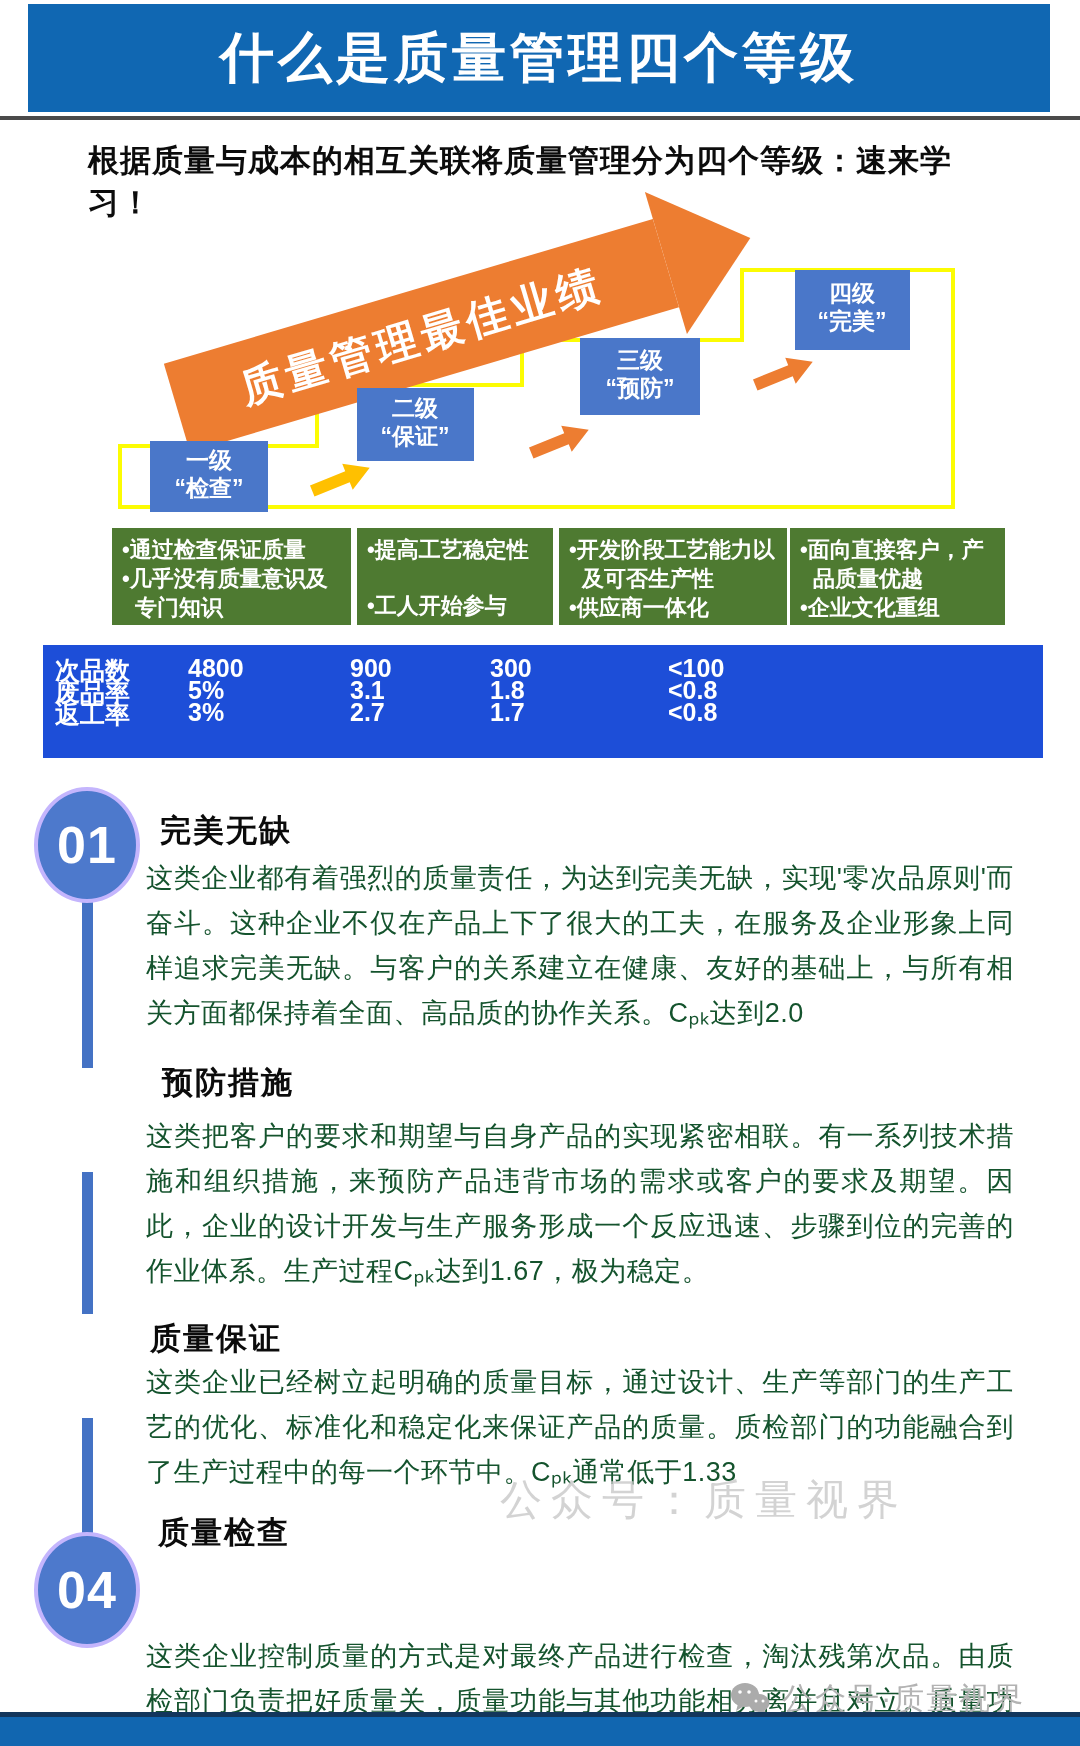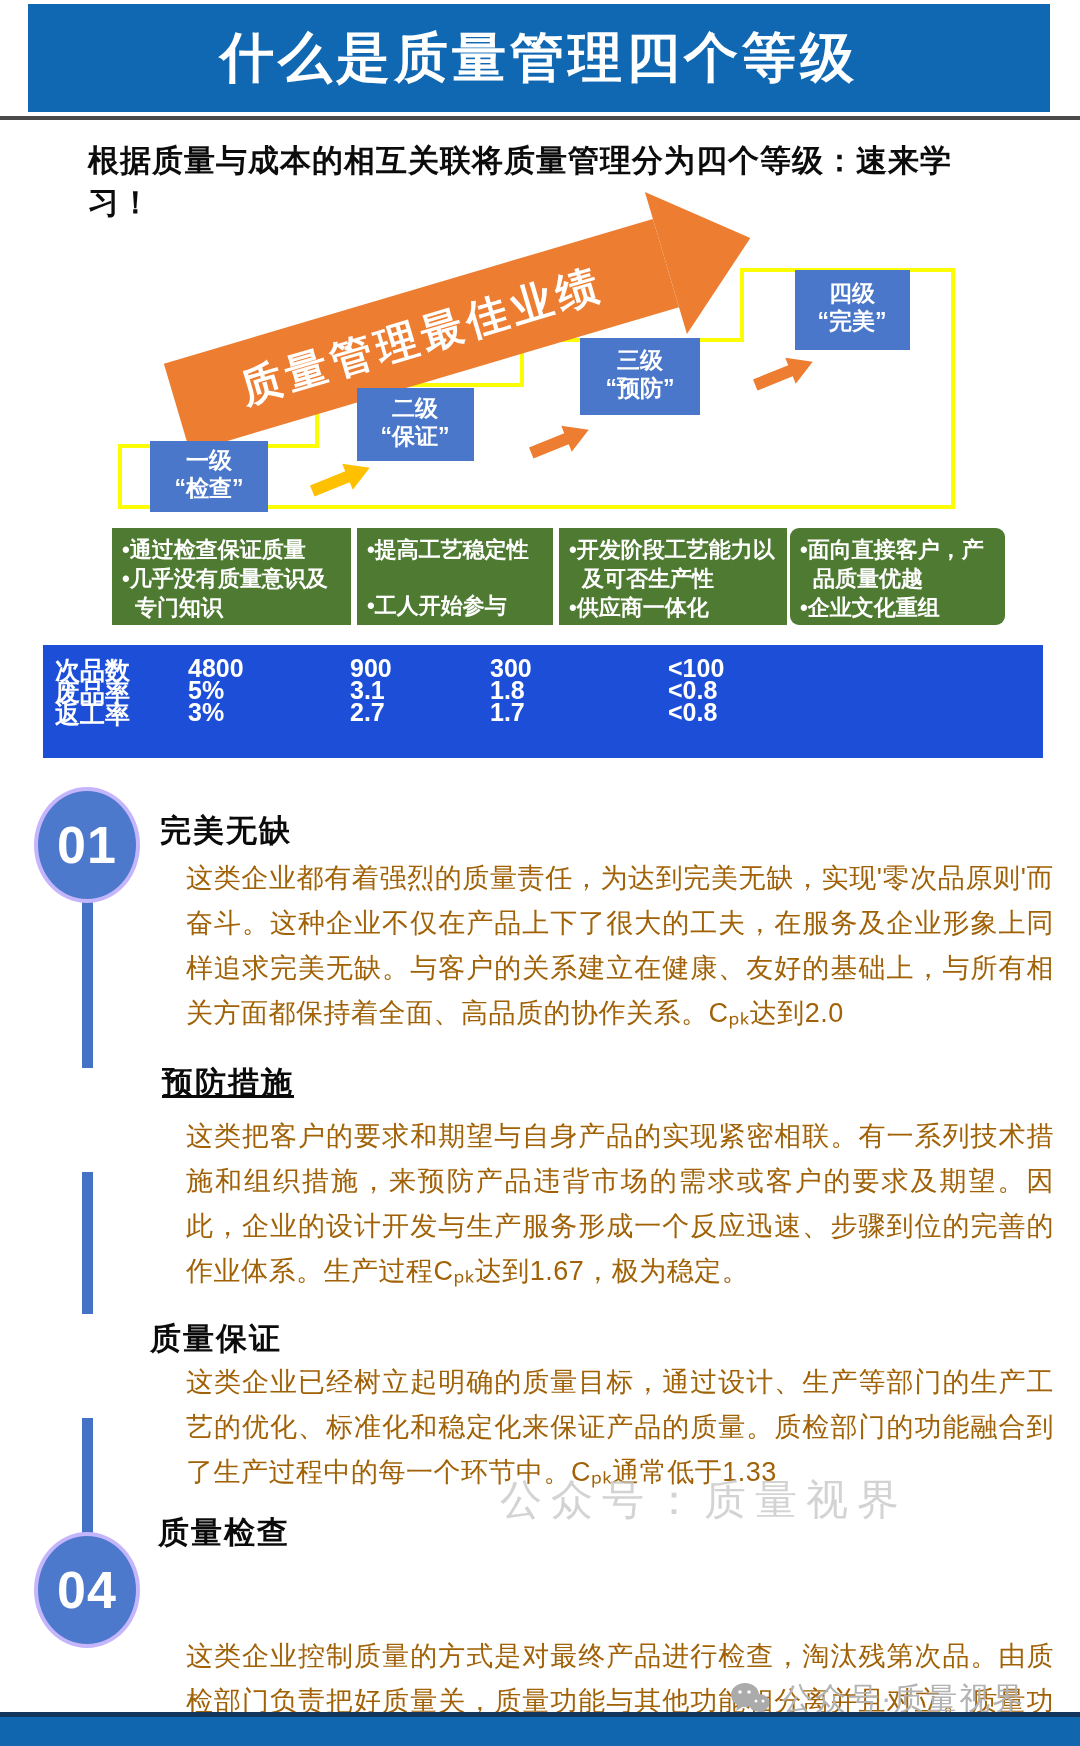--- a/index.html
+++ b/index.html
@@ -24,22 +24,22 @@
   .mrow{position:absolute;left:0;width:100%;height:22px;color:#ffffff;font-size:25px;font-weight:bold;}
   .mrow span{position:absolute;white-space:nowrap;}
   .mlabel{left:12px;}  .mv1{left:145px;} .mv2{left:307px;} .mv3{left:447px;} .mv4{left:625px;}
   
   .circle{position:absolute;left:34px;width:106px;height:116px;border-radius:50%;
           background:#4d79cc;border:4px solid #c4b5fd;box-sizing:border-box;
           display:flex;align-items:center;justify-content:center;}
   .circle span{color:#ffffff;font-size:52px;font-weight:bold;letter-spacing:1px;}
   .connector{position:absolute;left:82px;width:11px;background:#4472c4;}
   .sec-title{position:absolute;color:#0b0b0b;font-size:31px;font-weight:bold;letter-spacing:2px;}
-  .sec-body{position:absolute;left:146px;width:868px;color:#a16207;font-size:27px;
-            line-height:45px;text-align:justify;letter-spacing:0.5px;margin-left:40px;}
+  .sec-body{position:absolute;left:146px;width:868px;color:#14532d;font-size:27px;
+            line-height:45px;text-align:justify;letter-spacing:0.5px;}
   
   .watermark{position:absolute;left:500px;top:1472px;color:#c9c9c9;font-size:42px;
              letter-spacing:9px;opacity:0.8;}
   .footer{position:absolute;left:730px;top:1678px;display:flex;align-items:center;gap:12px;
           color:#b3b3b3;font-size:31px;letter-spacing:2px;}
   .bottom-bar{position:absolute;left:0;top:1712px;width:1080px;height:34px;
               background:#1166b0;border-top:5px solid #13365c;box-sizing:border-box;}
 </style>
 </head>
 <body>
@@ -99,21 +99,21 @@
     <div class="gap">•工人开始参与</div>
   </div>
   <div class="feat" style="left:112px;width:239px;">
     <div>•通过检查保证质量</div>
     <div>•几乎没有质量意识及专门知识</div>
   </div>
   <div class="feat" style="left:559px;width:228px;">
     <div>•开发阶段工艺能力以及可否生产性</div>
     <div>•供应商一体化</div>
   </div>
-  <div class="feat" style="left:790px;width:215px;border-radius:9px;">
+  <div class="feat" style="left:790px;width:215px;">
     <div>•面向直接客户，产品质量优越</div>
     <div>•企业文化重组</div>
   </div>
 
   <div class="metrics">
     <div class="mrow" style="top:9px;">
       <span class="mlabel">次品数</span>
       <span class="mv1">4800</span>
       <span class="mv2">900</span>
       <span class="mv3">300</span>
@@ -138,21 +138,21 @@
   <div class="connector" style="top:898px;height:170px;"></div>
   <div class="connector" style="top:1172px;height:142px;"></div>
   <div class="connector" style="top:1418px;height:120px;"></div>
 
   <div class="circle" style="top:787px;">
     <span>01</span>
   </div>
   <div class="sec-title" style="left:160px;top:810px;">完美无缺</div>
   <div class="sec-body" style="top:856px;">这类企业都有着强烈的质量责任，为达到完美无缺，实现'零次品原则'而奋斗。这种企业不仅在产品上下了很大的工夫，在服务及企业形象上同样追求完美无缺。与客户的关系建立在健康、友好的基础上，与所有相关方面都保持着全面、高品质的协作关系。Cₚₖ达到2.0</div>
 
-  <div class="sec-title" style="left:162px;top:1062px;text-decoration:underline;">预防措施</div>
+  <div class="sec-title" style="left:162px;top:1062px;">预防措施</div>
   <div class="sec-body" style="top:1114px;">这类把客户的要求和期望与自身产品的实现紧密相联。有一系列技术措施和组织措施，来预防产品违背市场的需求或客户的要求及期望。因此，企业的设计开发与生产服务形成一个反应迅速、步骤到位的完善的作业体系。生产过程Cₚₖ达到1.67，极为稳定。</div>
 
   <div class="sec-title" style="left:150px;top:1318px;">质量保证</div>
   <div class="sec-body" style="top:1360px;">这类企业已经树立起明确的质量目标，通过设计、生产等部门的生产工艺的优化、标准化和稳定化来保证产品的质量。质检部门的功能融合到了生产过程中的每一个环节中。Cₚₖ通常低于1.33</div>
 
   <div class="circle" style="top:1532px;">
     <span>04</span>
   </div>
   <div class="sec-title" style="left:158px;top:1512px;">质量检查</div>
   <div class="sec-body" style="top:1634px;">这类企业控制质量的方式是对最终产品进行检查，淘汰残第次品。由质检部门负责把好质量关，质量功能与其他功能相分离并且对立。质量功能于其他功能分离，几乎独立负责产品质量，设计开发工作同生产几乎相互完全脱节，通过检验控制。</div>

